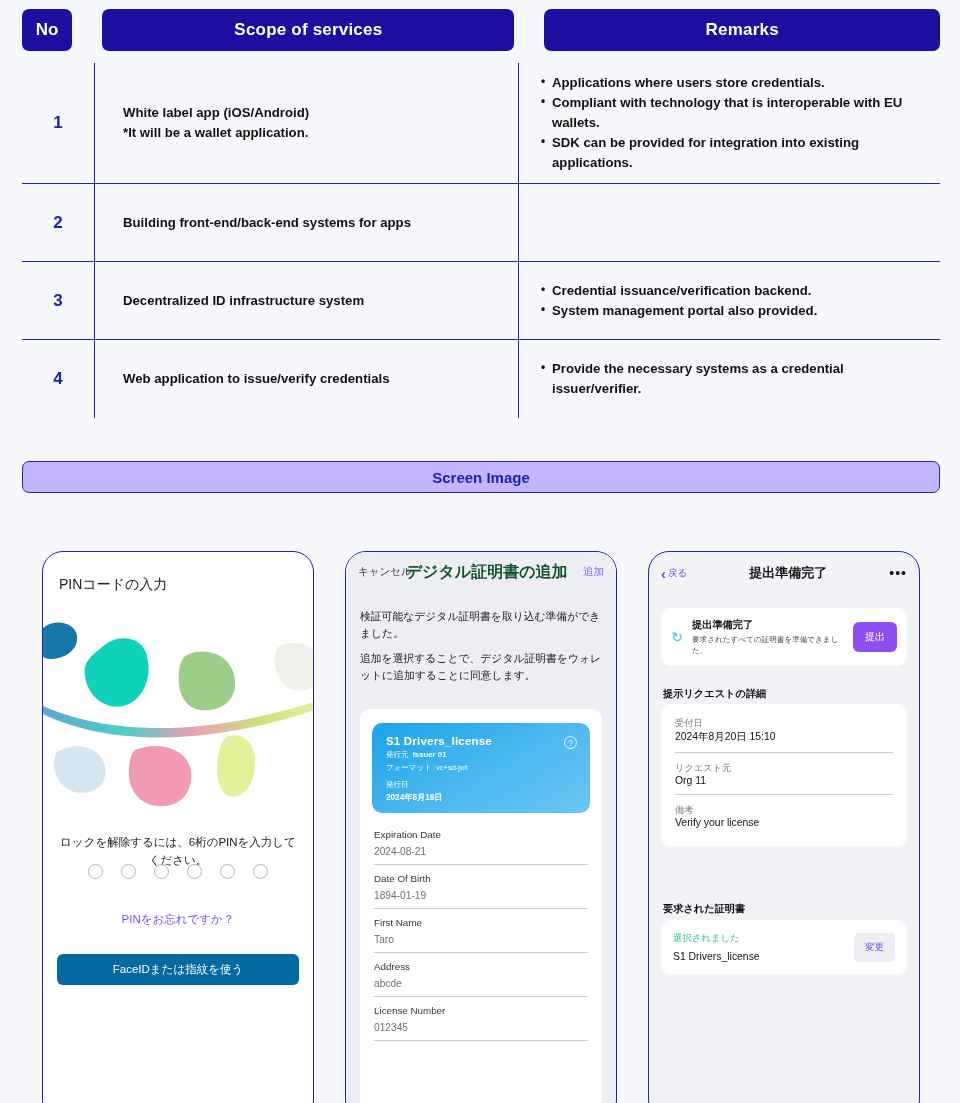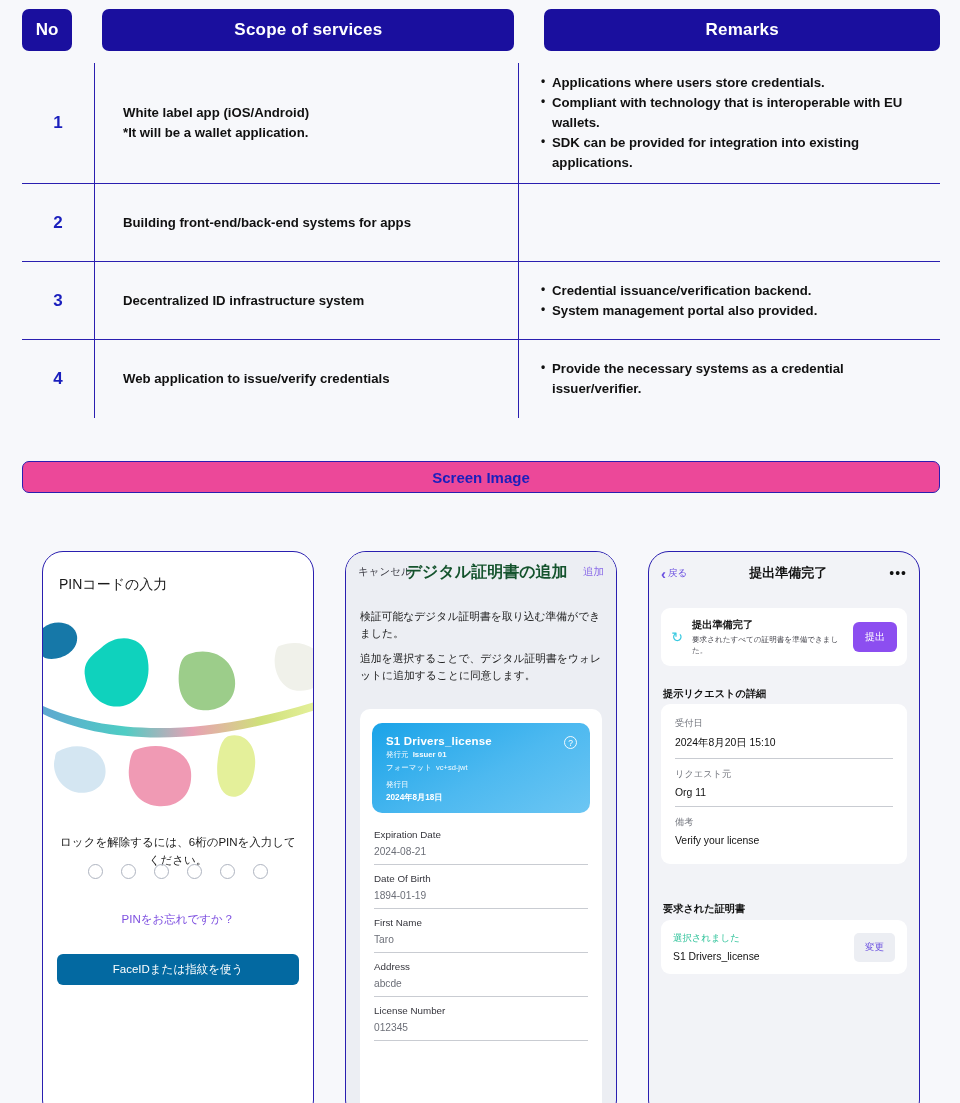--- a/index.html
+++ b/index.html
@@ -91,21 +91,21 @@
 
   
   .screen-banner {
     position: absolute;
     left: 22px;
     top: 461px;
     width: 918px;
     height: 32px;
     border: 1.6px solid #2a1fb0;
     border-radius: 7px;
-    background: #ec4899;
+    background: #c4b5fd;
     display: flex;
     align-items: center;
     justify-content: center;
     color: #1a1fbd;
     font-weight: bold;
     font-size: 15px;
   }
 
   
   .phone {
@@ -310,21 +310,21 @@
   .p3-detail {
     position: absolute;
     left: 12px; right: 12px; top: 152px;
     background: #fff;
     border-radius: 9px;
     padding: 4px 14px 10px 14px;
   }
   .p3-drow { padding: 9px 0 8px 0; border-bottom: 1px solid #c9ccd2; }
   .p3-drow:last-child { border-bottom: none; }
   .p3-dlabel { font-size: 9.2px; color: #73767e; }
-  .p3-dvalue { font-size: 10.4px; color: #111; margin-top: 6px; }
+  .p3-dvalue { font-size: 10.4px; color: #111; }
 
   .p3-cred {
     position: absolute;
     left: 12px; right: 12px; top: 368px;
     background: #fff;
     border-radius: 9px;
     padding: 12px 12px;
     display: flex;
     align-items: center;
   }

